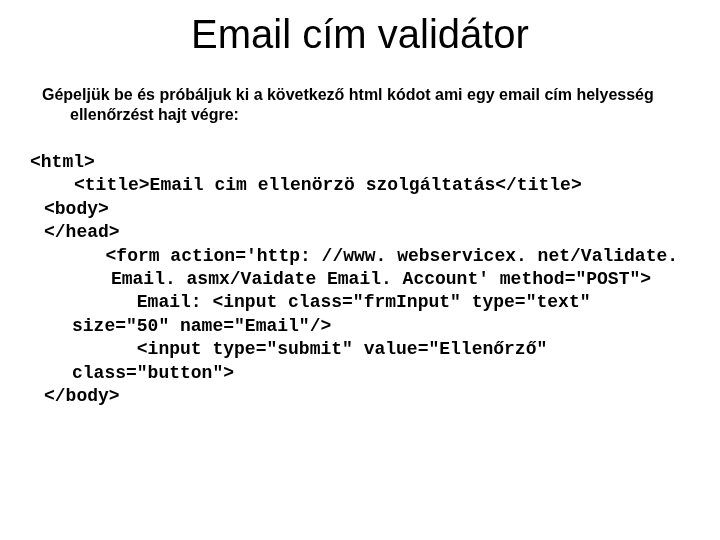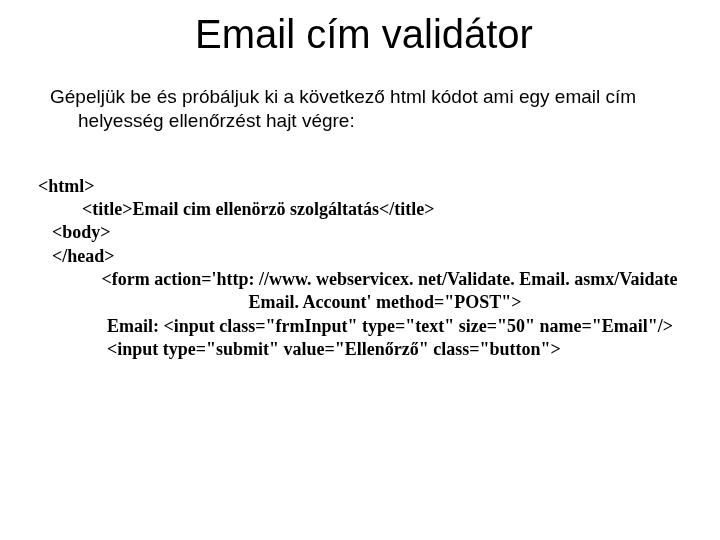--- a/index.html
+++ b/index.html
@@ -8,41 +8,41 @@
     width: 720px;
     height: 540px;
     background: #ffffff;
     font-family: Arial, Helvetica, sans-serif;
     color: #000000;
   }
   .slide {
     box-sizing: border-box;
     width: 720px;
     height: 540px;
-    padding: 8px 30px 20px 38px;
+    padding: 8px 30px 20px 30px;
   }
   .title {
     font-size: 40px;
     text-align: center;
     font-weight: normal;
     margin: 4px 0 28px 0;
   }
   .subtitle {
-    font-size: 19px;
-    font-weight: normal;
-    margin: 0 0 42px 0;
+    font-size: 16px;
+    font-weight: bold;
+    margin: 0 0 26px 0;
     padding-left: 6px;
     text-indent: -28px;
     margin-left: 34px;
     line-height: 1.25;
   }
   .code {
     font-size: 18px;
     font-weight: bold;
-    font-family: Liberation Serif, serif;
+    font-family: Liberation Mono, monospace;
     white-space: normal;
     line-height: 1.3;
   }
   .l0 { margin-left: 0px; }
   .l1 { margin-left: 14px; }
   .l2 { margin-left: 44px; }
   .indent-wrap {
     padding-left: 42px;
   }
 </style>
@@ -62,15 +62,16 @@
     <div class="l1">&lt;/head&gt;</div>
     <div class="indent-wrap">
       <div style="text-indent:0;text-align:center;">&nbsp;&nbsp;<span>&lt;form action='http: //www. webservicex. net/Validate. Email. asmx/Vaidate Email. Account' method="POST"&gt;</span></div>
     </div>
     <div class="indent-wrap">
       <div>&nbsp;&nbsp;&nbsp;&nbsp;&nbsp;&nbsp;<span>Email:  &lt;input class="frmInput" type="text" size="50" name="Email"/&gt;</span></div>
     </div>
     <div class="indent-wrap">
       <div>&nbsp;&nbsp;&nbsp;&nbsp;&nbsp;&nbsp;<span>&lt;input type="submit" value="Ellenőrző" class="button"&gt;</span></div>
     </div>
+    <div class="l1">&lt;/body&gt;</div>
   </div>
 
 </div>
 
 </body></html>

